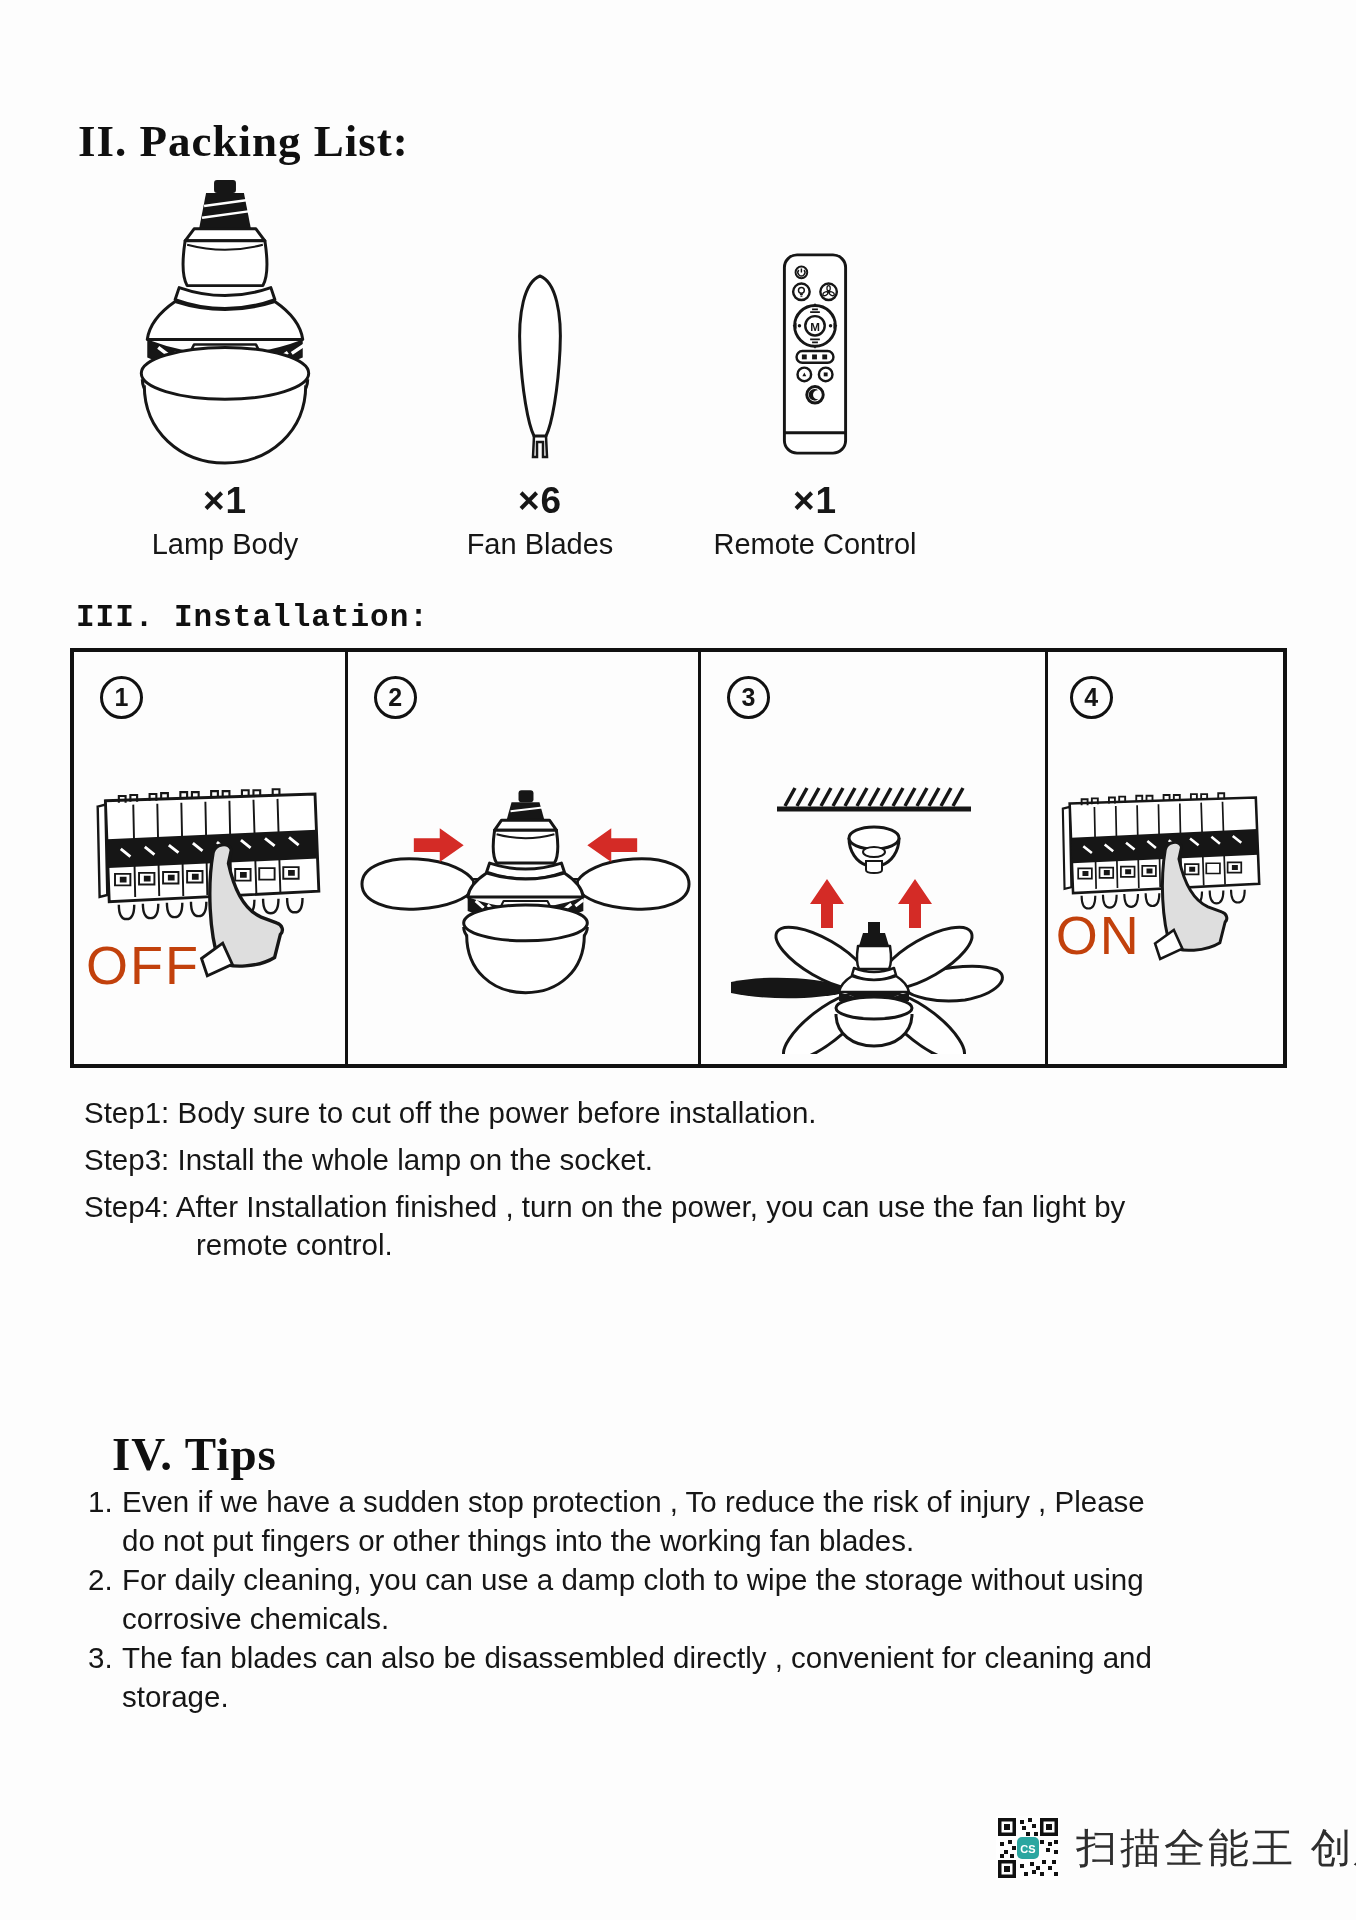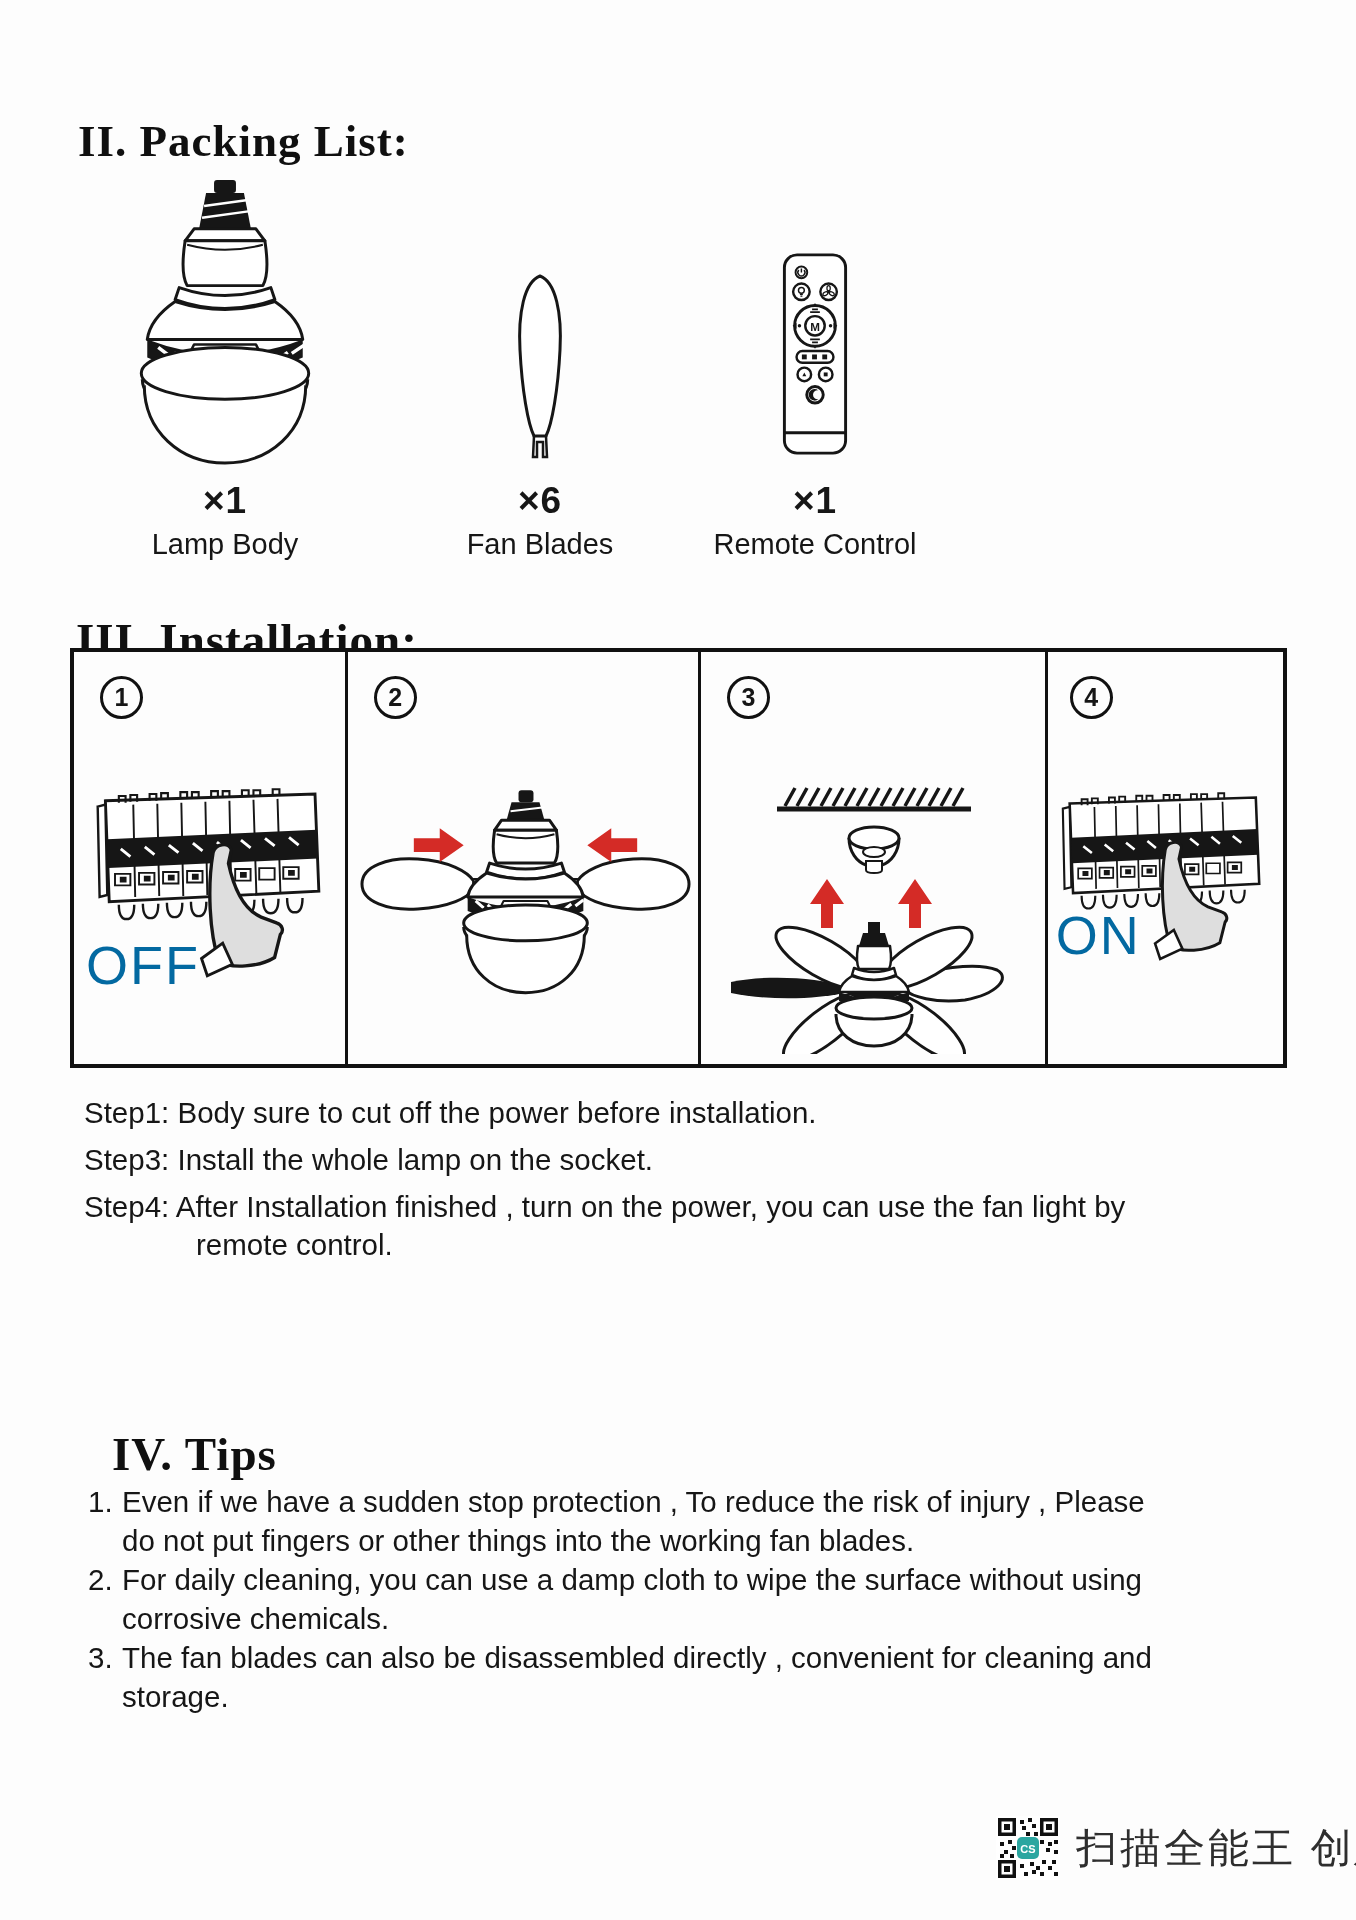--- a/index.html
+++ b/index.html
@@ -43,21 +43,21 @@
     position:absolute;left:26px;top:24px;
     width:37px;height:37px;
     border:3.5px solid #111;border-radius:50%;
     display:flex;align-items:center;justify-content:center;
     font-size:25px;font-weight:bold;
   }
   .panel-caption{
     position:absolute;
     font-size:54px;
     letter-spacing:2px;
-    color:#0369a1;
+    color:#c2410c;
   }
   
   .steps{position:absolute;left:84px;top:1094px;width:1240px;font-size:29.5px;}
   .step + .step{margin-top:9px;}
   .step-line{line-height:38px;white-space:pre;}
   .step-line.cont{padding-left:112px;}
   
   .tips{position:absolute;left:88px;top:1482px;width:1250px;font-size:29.5px;}
   .tip-line{line-height:39px;white-space:pre;}
   .tip-num{display:inline-block;width:34px;}
@@ -178,21 +178,21 @@
           <circle cx="35" cy="147" r="8.5" stroke-width="3"></circle>
           <path d="M38.5,142.5 a6,6 0 1 0 0,9 a4.6,4.6 0 1 1 0,-9 z" fill="#161616" stroke="none"></path>
         </g>
         <path d="M3.5,186 h63" stroke="#161616" stroke-width="3"></path>
       </svg>
     </div>
     <div class="pack-qty">×1</div>
     <div class="pack-label">Remote Control</div>
   </div>
 
-  <h2 class="serif-heading" style="left:76px;top:574px;font-size:47px;">III. Installation:</h2>
+  <h2 class="serif-heading" style="left:76px;top:574px;font-size:31px;font-family:Liberation Mono, monospace;">III. Installation:</h2>
 
   <div class="panels">
 
     <div class="panel p1">
       <div class="panel-num">1</div>
       <svg style="position:absolute;left:16px;top:118px" width="250" height="226" viewBox="0 0 260 235">
         <use href="#breaker-art"></use>
         <use href="#hand-art"></use>
       </svg>
       <div class="panel-caption" style="left:12px;top:282px;">OFF</div>
@@ -289,21 +289,21 @@
   </div>
 
   <h2 class="serif-heading" style="left:76px;top:1388px;font-size:47px;margin-left:36px;">IV. Tips</h2>
 
   <div class="tips">
     <div class="tip">
       <div class="tip-line"><span class="tip-num">1.</span><span>Even if we have a sudden stop protection , To reduce the risk of injury , Please</span></div>
       <div class="tip-line cont">do not put fingers or other things into the working fan blades.</div>
     </div>
     <div class="tip">
-      <div class="tip-line"><span class="tip-num">2.</span><span>For daily cleaning, you can use a damp cloth to wipe the surface without using</span></div>
+      <div class="tip-line"><span class="tip-num">2.</span><span>For daily cleaning, you can use a damp cloth to wipe the storage without using</span></div>
       <div class="tip-line cont">corrosive chemicals.</div>
     </div>
     <div class="tip">
       <div class="tip-line"><span class="tip-num">3.</span><span>The fan blades can also be disassembled directly , convenient for cleaning and</span></div>
       <div class="tip-line cont">storage.</div>
     </div>
   </div>
 
   <div class="watermark">
     <svg width="64" height="64" viewBox="0 0 64 64">

